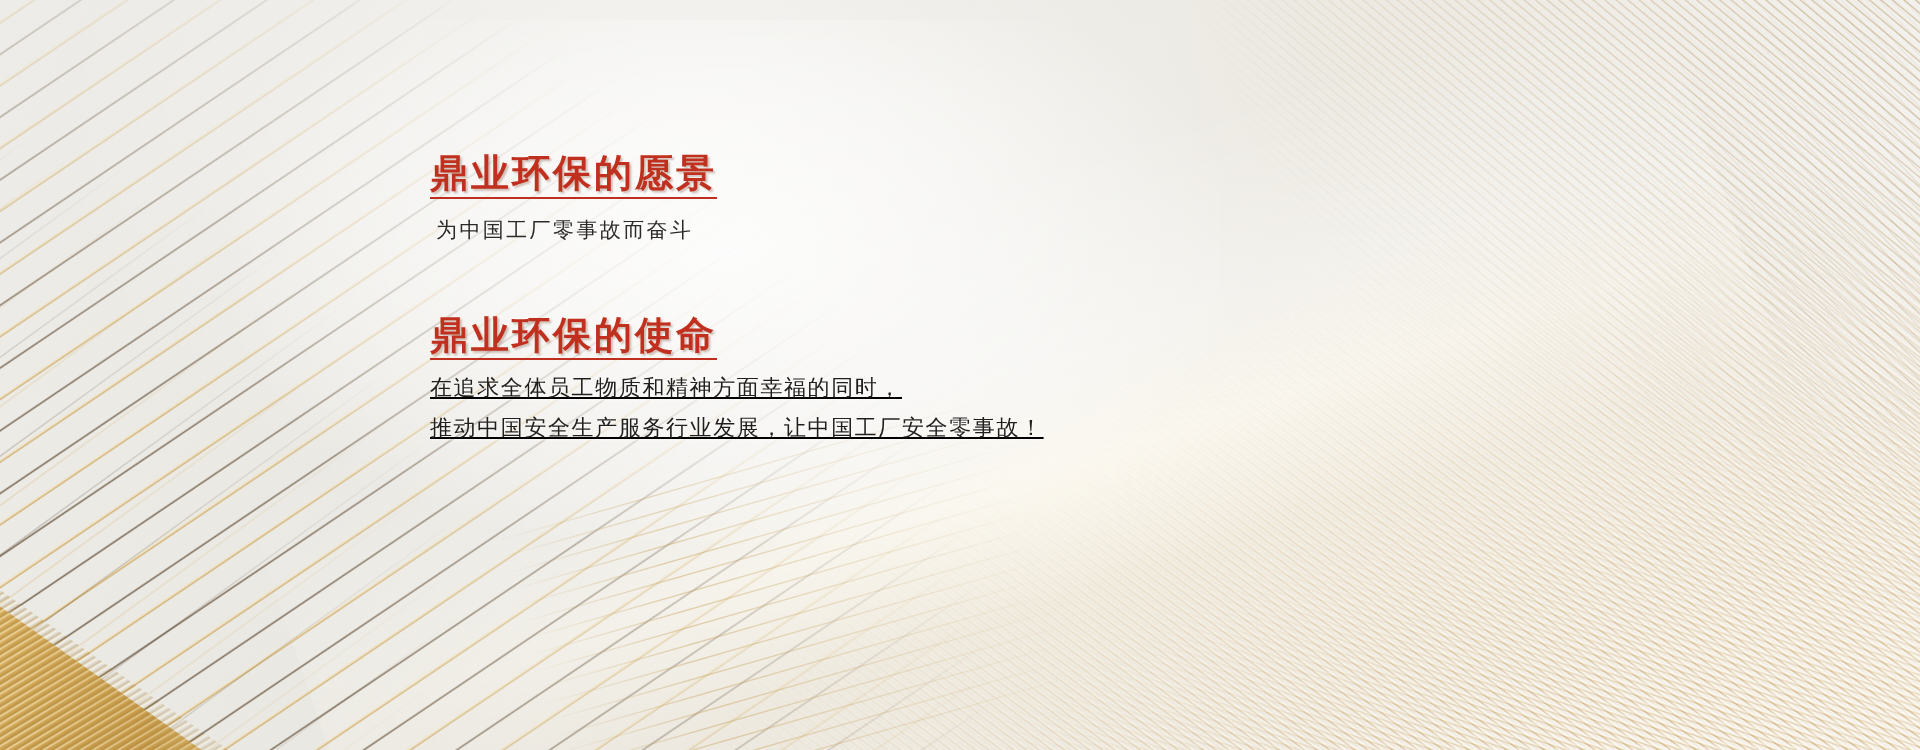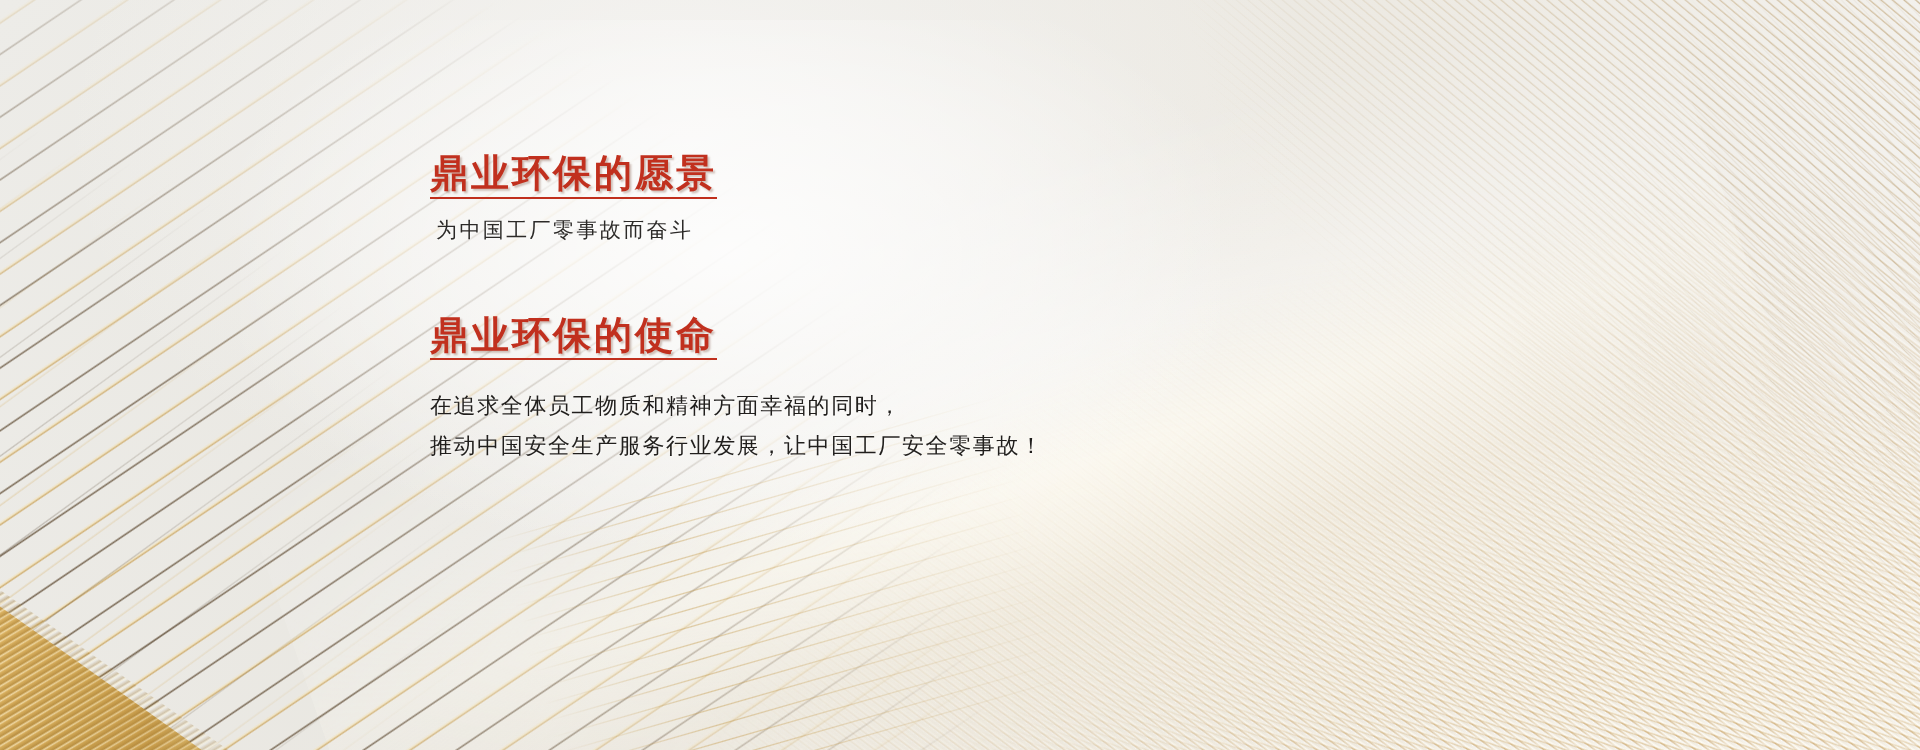--- a/index.html
+++ b/index.html
@@ -200,21 +200,21 @@
   }
   .subtitle {
     margin-top:17px;
     margin-left:6px;
     font-size:21px;
     letter-spacing:2.4px;
     color:#2C2A28;
     text-shadow:1px 1px 2px rgba(255,255,255,0.75);
     white-space:nowrap;
   }
-  .mission-lines { margin-top:26px; }
+  .mission-lines { margin-top:8px;text-decoration:underline; }
   .mission-lines .line {
     font-size:22px;
     letter-spacing:1.6px;
     line-height:1.82;
     color:#211F1D;
     text-shadow:1px 1px 2px rgba(255,255,255,0.7);
     white-space:nowrap;
   }
 </style>
 </head>

